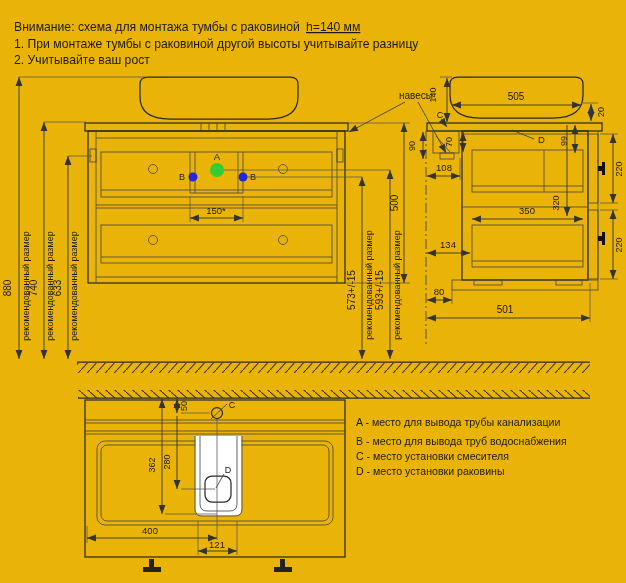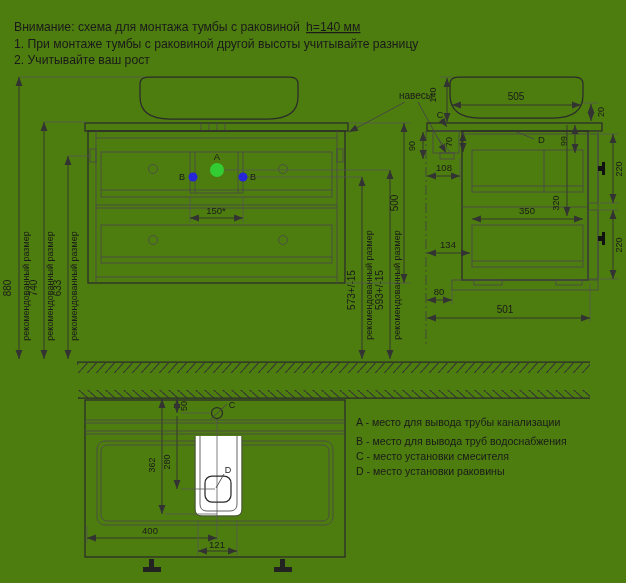--- a/index.html
+++ b/index.html
@@ -1,16 +1,16 @@
 <!DOCTYPE html>
 <html><head>
 <meta charset="utf-8">
 <style>
   html,body{margin:0;padding:0;background:#fff;}
-  .stage{position:relative;width:626px;height:583px;background:#4d7c0f;overflow:hidden;
+  .stage{position:relative;width:626px;height:583px;background:#eab308;overflow:hidden;
          font-family:"Liberation Sans",sans-serif;}
   svg{position:absolute;left:0;top:0;}
   svg text{font-family:"Liberation Sans",sans-serif;fill:#1a1a1a;}
   .t12{font-size:12.2px;}
   .t10{font-size:10px;}
   .t95{font-size:9.5px;}
   .t9{font-size:9px;}
   .t105{font-size:10.6px;}
   .outline{stroke:#2b2b2b;stroke-width:1.25;fill:none;}
   .thin{stroke:#444;stroke-width:0.9;fill:none;}

